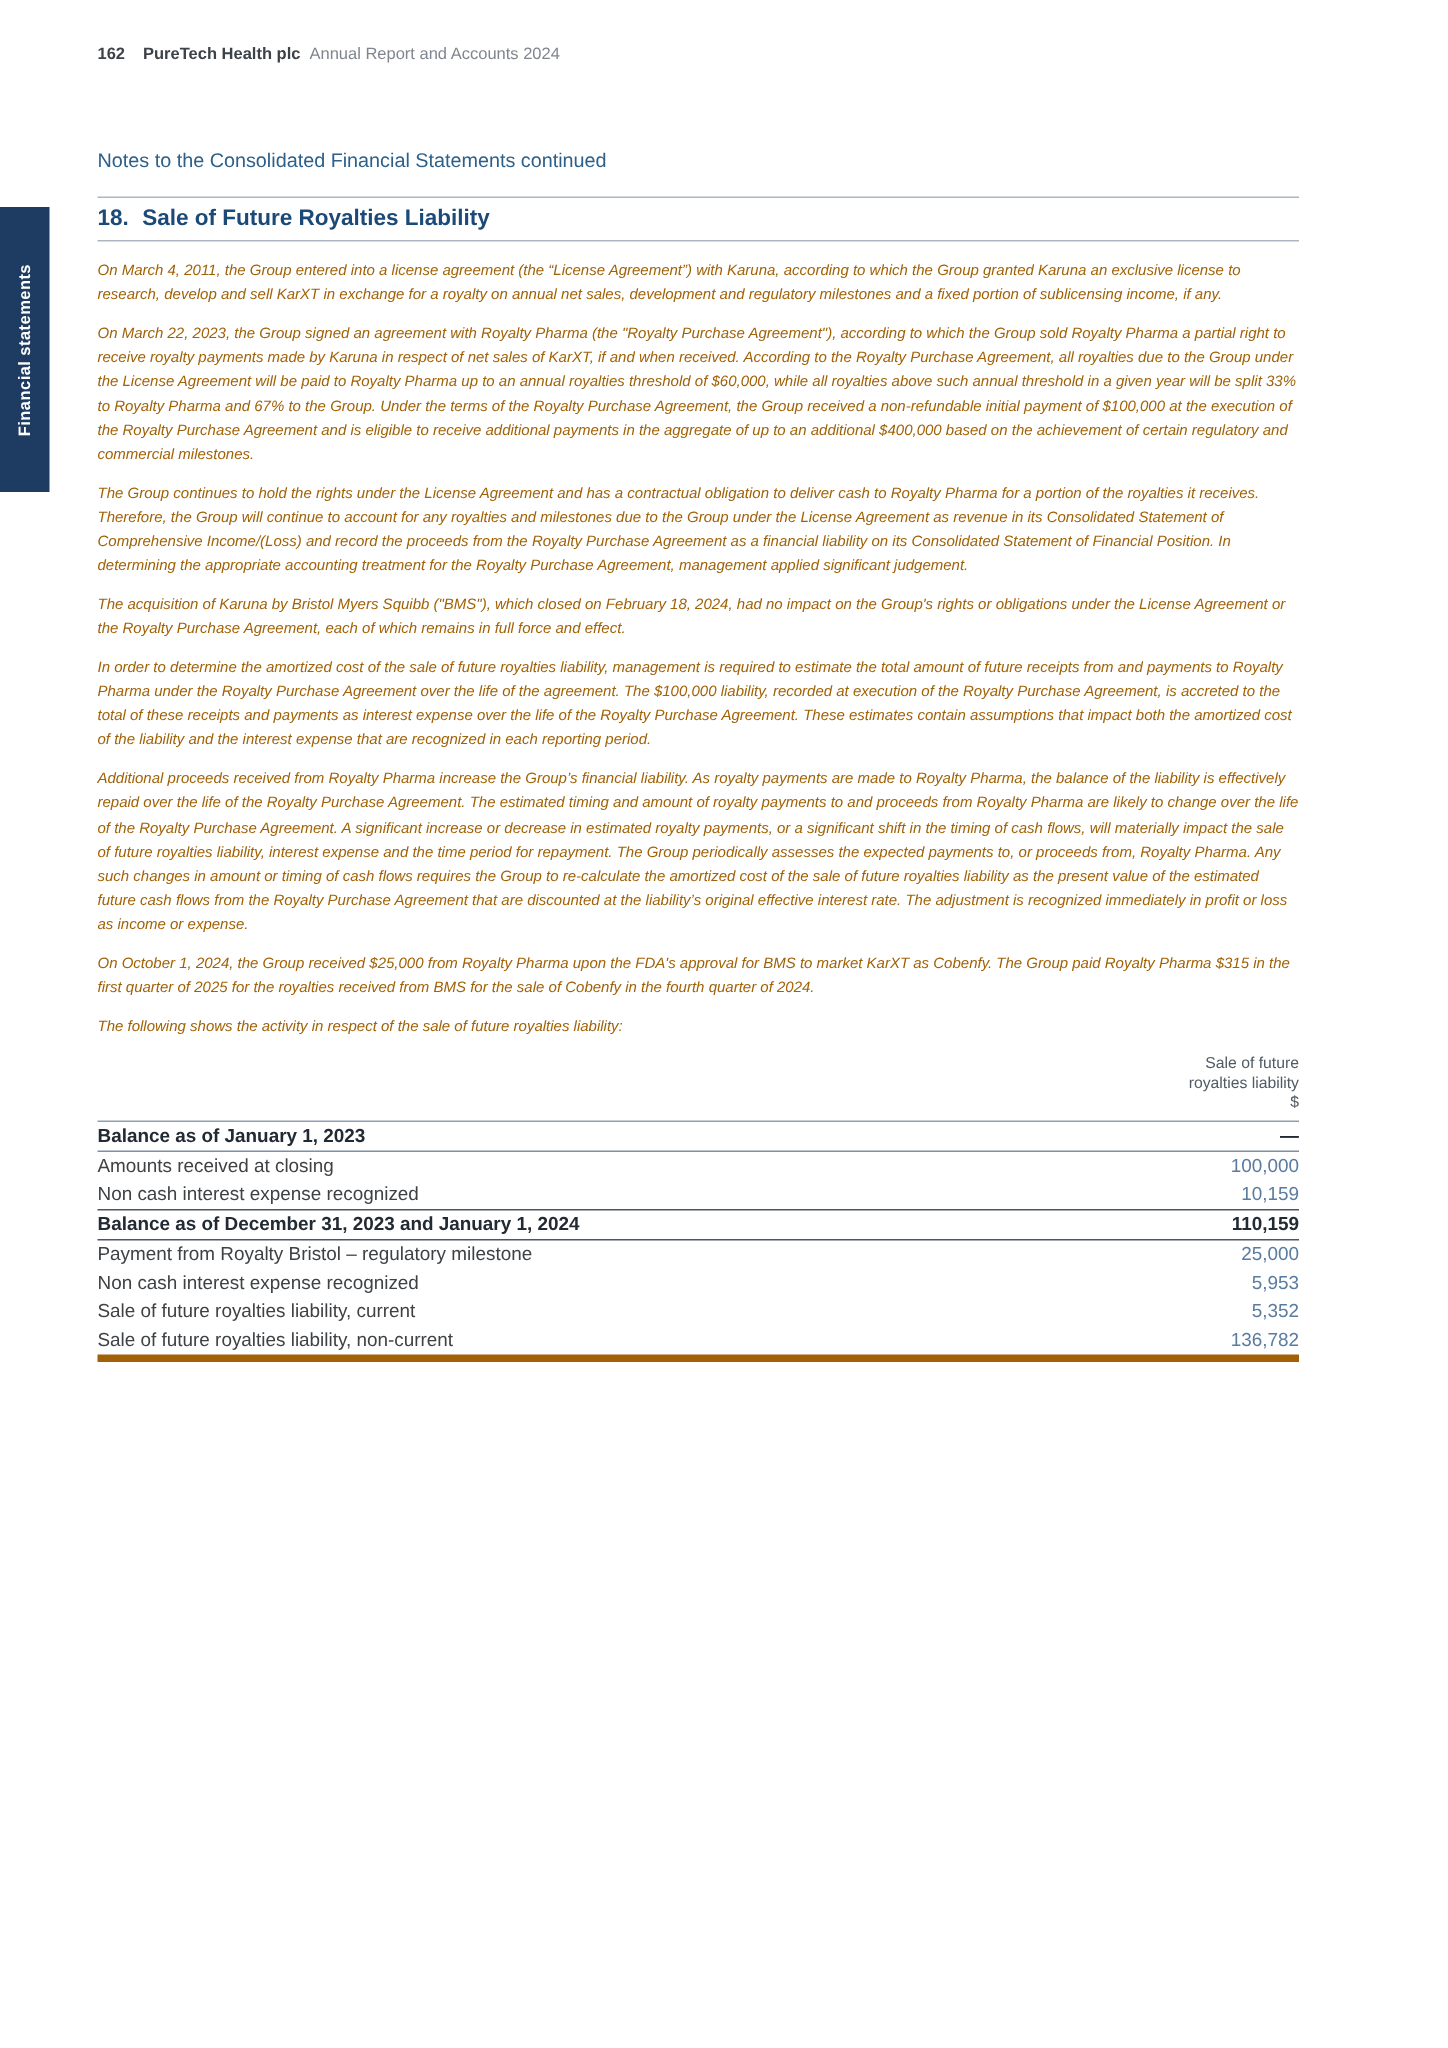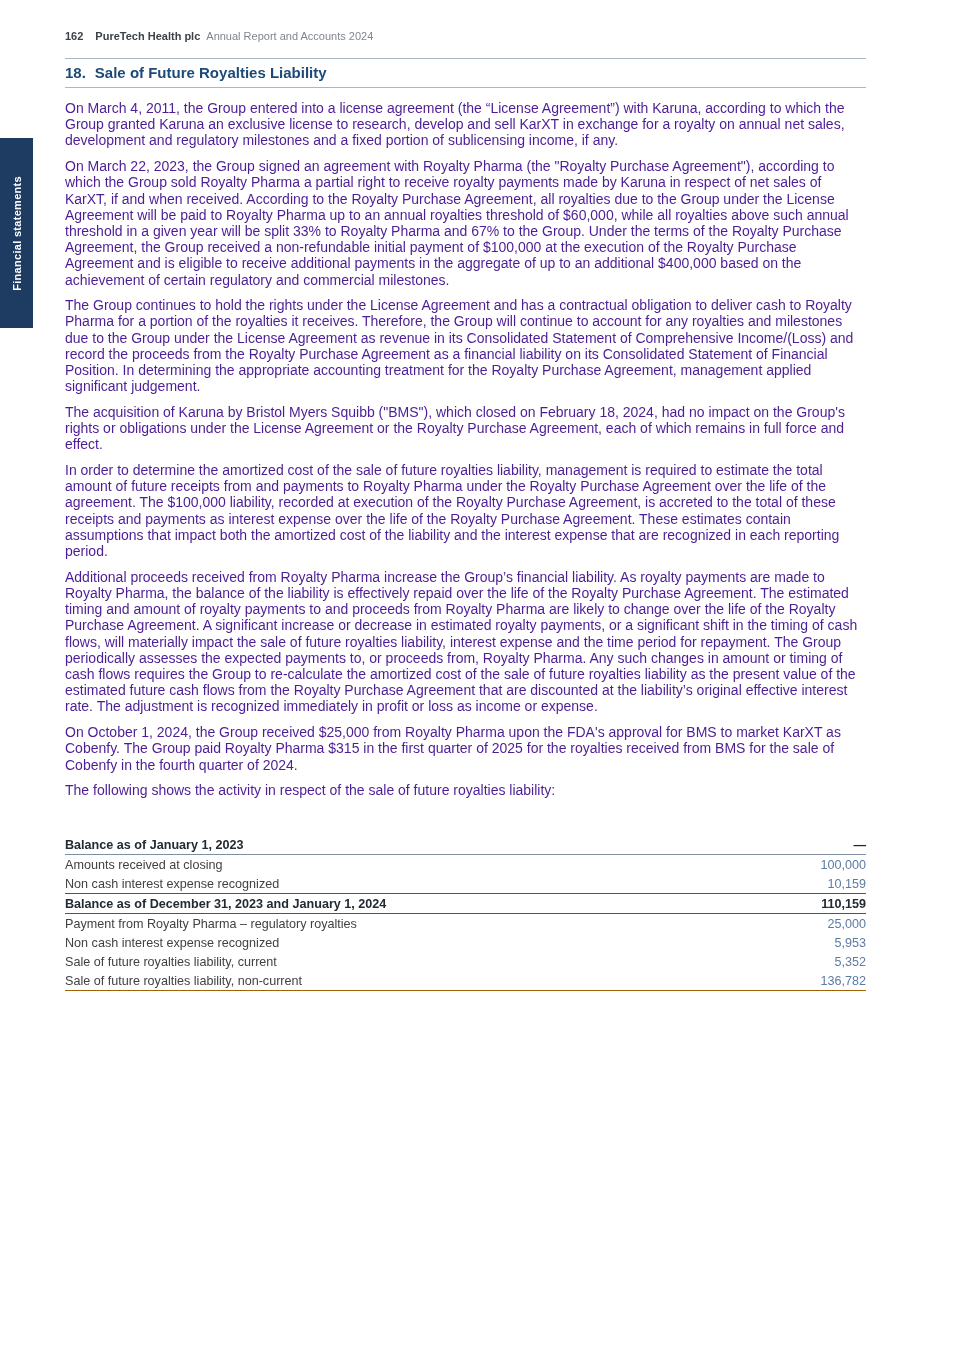--- a/index.html
+++ b/index.html
@@ -44,31 +44,31 @@
     border-bottom:1px solid #aab7c3;
     padding:6px 0 6px 0;
   }
   .note-heading{
     font-size:15px;font-weight:700;color:#1c4a78;line-height:16px;
   }
   .note-heading .num{margin-right:9px;}
   .paras{margin-top:12px;}
   .paras p{
     margin:0 0 9.5px 0;
-    font-size:14px;line-height:16.2px;color:#4c1d95;
+    font-size:10px;line-height:16.2px;color:#a16207;font-style:italic;
   }
   
   .tbl{margin-top:6px;}
   .tbl-head{
     text-align:right;
     font-size:10.5px;line-height:13px;color:#4f5b66;
     padding-bottom:5px;
     border-bottom:1px solid #8ea0b2;
   }
-  .rows-wrap{border-bottom:1px solid #a16207;margin-top:37px;}
+  .rows-wrap{border-bottom:5px solid #a16207;}
   .trow{
     display:flex;justify-content:space-between;align-items:center;
     padding:1.5px 0;
     min-height:19px;box-sizing:border-box;
     font-size:12.6px;line-height:16px;color:#3f4245;
   }
   .trow .val{color:#5b7ca1;}
   .trow.bold{
     font-weight:700;color:#222a33;
     border-top:1.5px solid #4b5663;
@@ -87,58 +87,64 @@
   </div>
 
   <div class="content">
 
     <div class="doc-header">
       <span class="pagenum">162</span>
       <span class="company">PureTech Health plc</span>
       <span class="report">Annual Report and Accounts 2024</span>
     </div>
 
+    <div class="section-label">Notes to the Consolidated Financial Statements continued</div>
 
     <div class="note-block">
       <div class="note-heading">
         <span class="num">18.</span><span>Sale of Future Royalties Liability</span>
       </div>
     </div>
 
     <div class="paras" id="paragraphs">
         <p>On March 4, 2011, the Group entered into a license agreement (the “License Agreement”) with Karuna, according to which the Group granted Karuna an exclusive license to research, develop and sell KarXT in exchange for a royalty on annual net sales, development and regulatory milestones and a fixed portion of sublicensing income, if any.</p>
         <p>On March 22, 2023, the Group signed an agreement with Royalty Pharma (the "Royalty Purchase Agreement"), according to which the Group sold Royalty Pharma a partial right to receive royalty payments made by Karuna in respect of net sales of KarXT, if and when received. According to the Royalty Purchase Agreement, all royalties due to the Group under the License Agreement will be paid to Royalty Pharma up to an annual royalties threshold of $60,000, while all royalties above such annual threshold in a given year will be split 33% to Royalty Pharma and 67% to the Group. Under the terms of the Royalty Purchase Agreement, the Group received a non-refundable initial payment of $100,000 at the execution of the Royalty Purchase Agreement and is eligible to receive additional payments in the aggregate of up to an additional $400,000 based on the achievement of certain regulatory and commercial milestones.</p>
         <p>The Group continues to hold the rights under the License Agreement and has a contractual obligation to deliver cash to Royalty Pharma for a portion of the royalties it receives. Therefore, the Group will continue to account for any royalties and milestones due to the Group under the License Agreement as revenue in its Consolidated Statement of Comprehensive Income/(Loss) and record the proceeds from the Royalty Purchase Agreement as a financial liability on its Consolidated Statement of Financial Position. In determining the appropriate accounting treatment for the Royalty Purchase Agreement, management applied significant judgement.</p>
         <p>The acquisition of Karuna by Bristol Myers Squibb ("BMS"), which closed on February 18, 2024, had no impact on the Group's rights or obligations under the License Agreement or the Royalty Purchase Agreement, each of which remains in full force and effect.</p>
         <p>In order to determine the amortized cost of the sale of future royalties liability, management is required to estimate the total amount of future receipts from and payments to Royalty Pharma under the Royalty Purchase Agreement over the life of the agreement. The $100,000 liability, recorded at execution of the Royalty Purchase Agreement, is accreted to the total of these receipts and payments as interest expense over the life of the Royalty Purchase Agreement. These estimates contain assumptions that impact both the amortized cost of the liability and the interest expense that are recognized in each reporting period.</p>
         <p>Additional proceeds received from Royalty Pharma increase the Group’s financial liability. As royalty payments are made to Royalty Pharma, the balance of the liability is effectively repaid over the life of the Royalty Purchase Agreement. The estimated timing and amount of royalty payments to and proceeds from Royalty Pharma are likely to change over the life of the Royalty Purchase Agreement. A significant increase or decrease in estimated royalty payments, or a significant shift in the timing of cash flows, will materially impact the sale of future royalties liability, interest expense and the time period for repayment. The Group periodically assesses the expected payments to, or proceeds from, Royalty Pharma. Any such changes in amount or timing of cash flows requires the Group to re-calculate the amortized cost of the sale of future royalties liability as the present value of the estimated future cash flows from the Royalty Purchase Agreement that are discounted at the liability’s original effective interest rate. The adjustment is recognized immediately in profit or loss as income or expense.</p>
         <p>On October 1, 2024, the Group received $25,000 from Royalty Pharma upon the FDA's approval for BMS to market KarXT as Cobenfy. The Group paid Royalty Pharma $315 in the first quarter of 2025 for the royalties received from BMS for the sale of Cobenfy in the fourth quarter of 2024.</p>
         <p>The following shows the activity in respect of the sale of future royalties liability:</p>
       </div>
 
     <div class="tbl">
+      <div class="tbl-head">
+        <div>Sale of future</div>
+        <div>royalties liability</div>
+        <div>$</div>
+      </div>
       <div class="rows-wrap" id="table-rows">
           <div class="trow bold">
             <span class="lbl">Balance as of January 1, 2023</span>
             <span class="val">—</span>
           </div>
           <div class="trow">
             <span class="lbl">Amounts received at closing</span>
             <span class="val">100,000</span>
           </div>
           <div class="trow">
             <span class="lbl">Non cash interest expense recognized</span>
             <span class="val">10,159</span>
           </div>
           <div class="trow bold">
             <span class="lbl">Balance as of December 31, 2023 and January 1, 2024</span>
             <span class="val">110,159</span>
           </div>
           <div class="trow">
-            <span class="lbl">Payment from Royalty Pharma – regulatory royalties</span>
+            <span class="lbl">Payment from Royalty Bristol – regulatory milestone</span>
             <span class="val">25,000</span>
           </div>
           <div class="trow">
             <span class="lbl">Non cash interest expense recognized</span>
             <span class="val">5,953</span>
           </div>
           <div class="trow">
             <span class="lbl">Sale of future royalties liability, current</span>
             <span class="val">5,352</span>
           </div>

